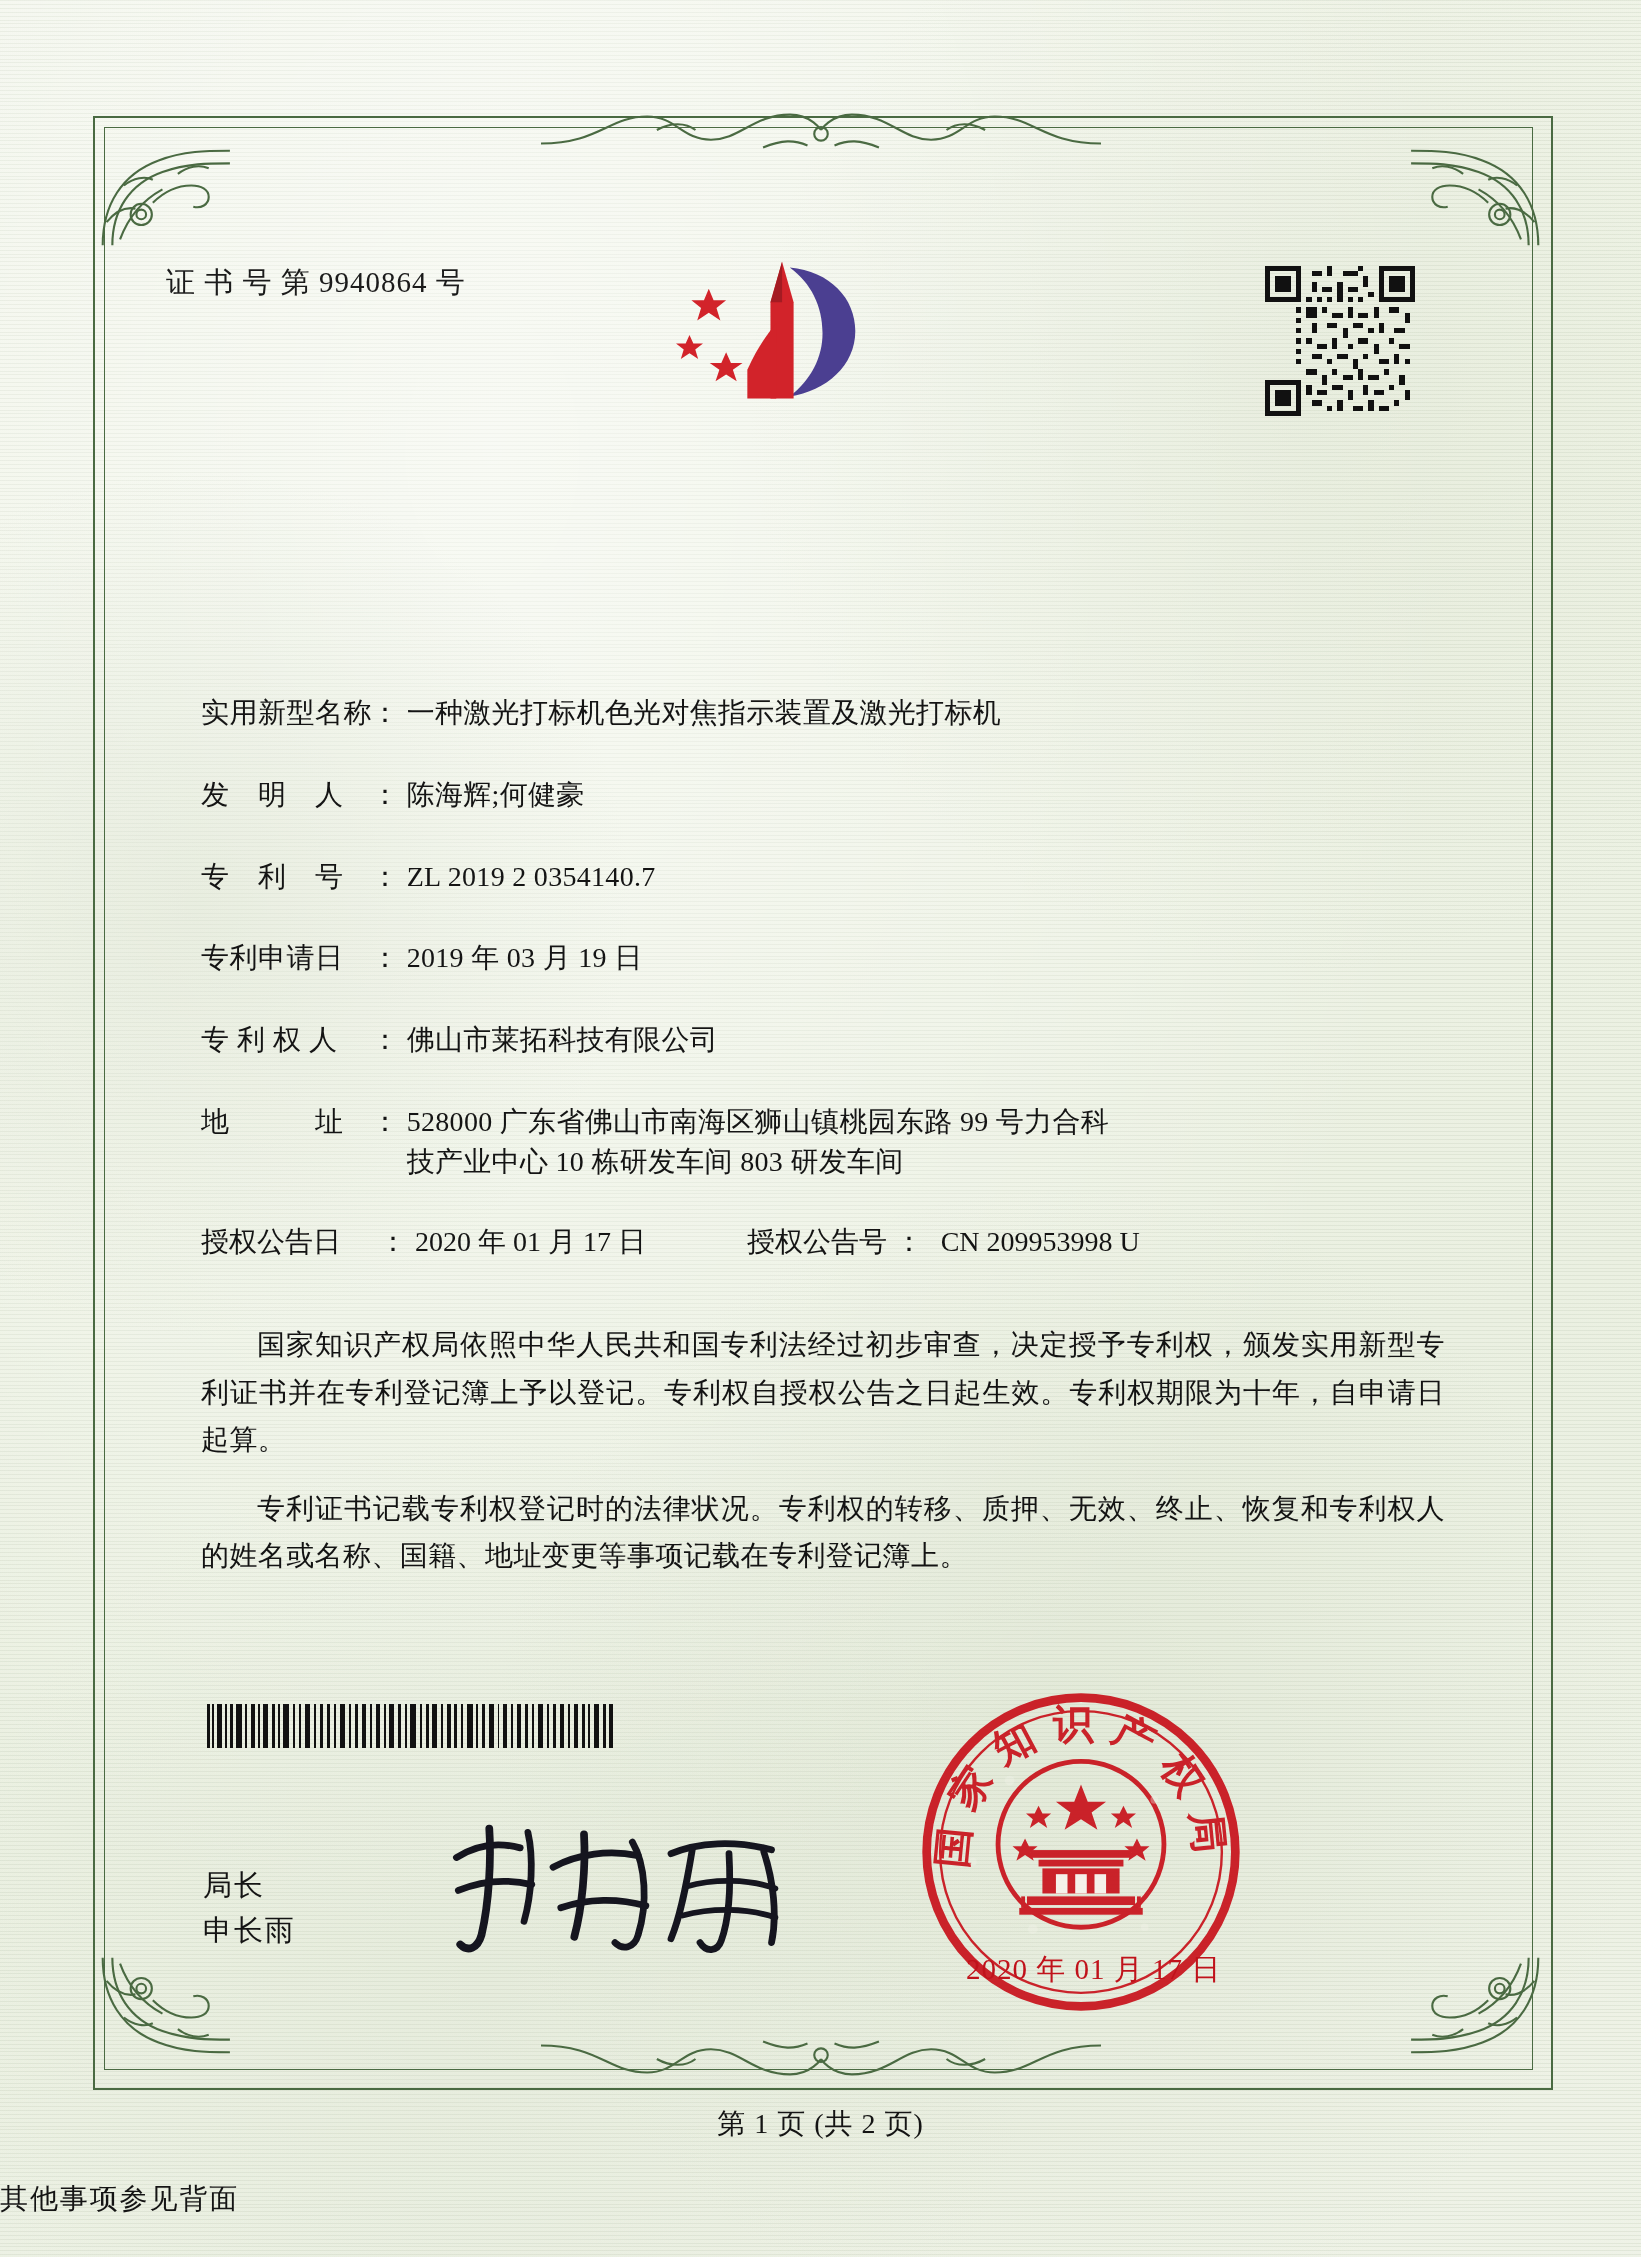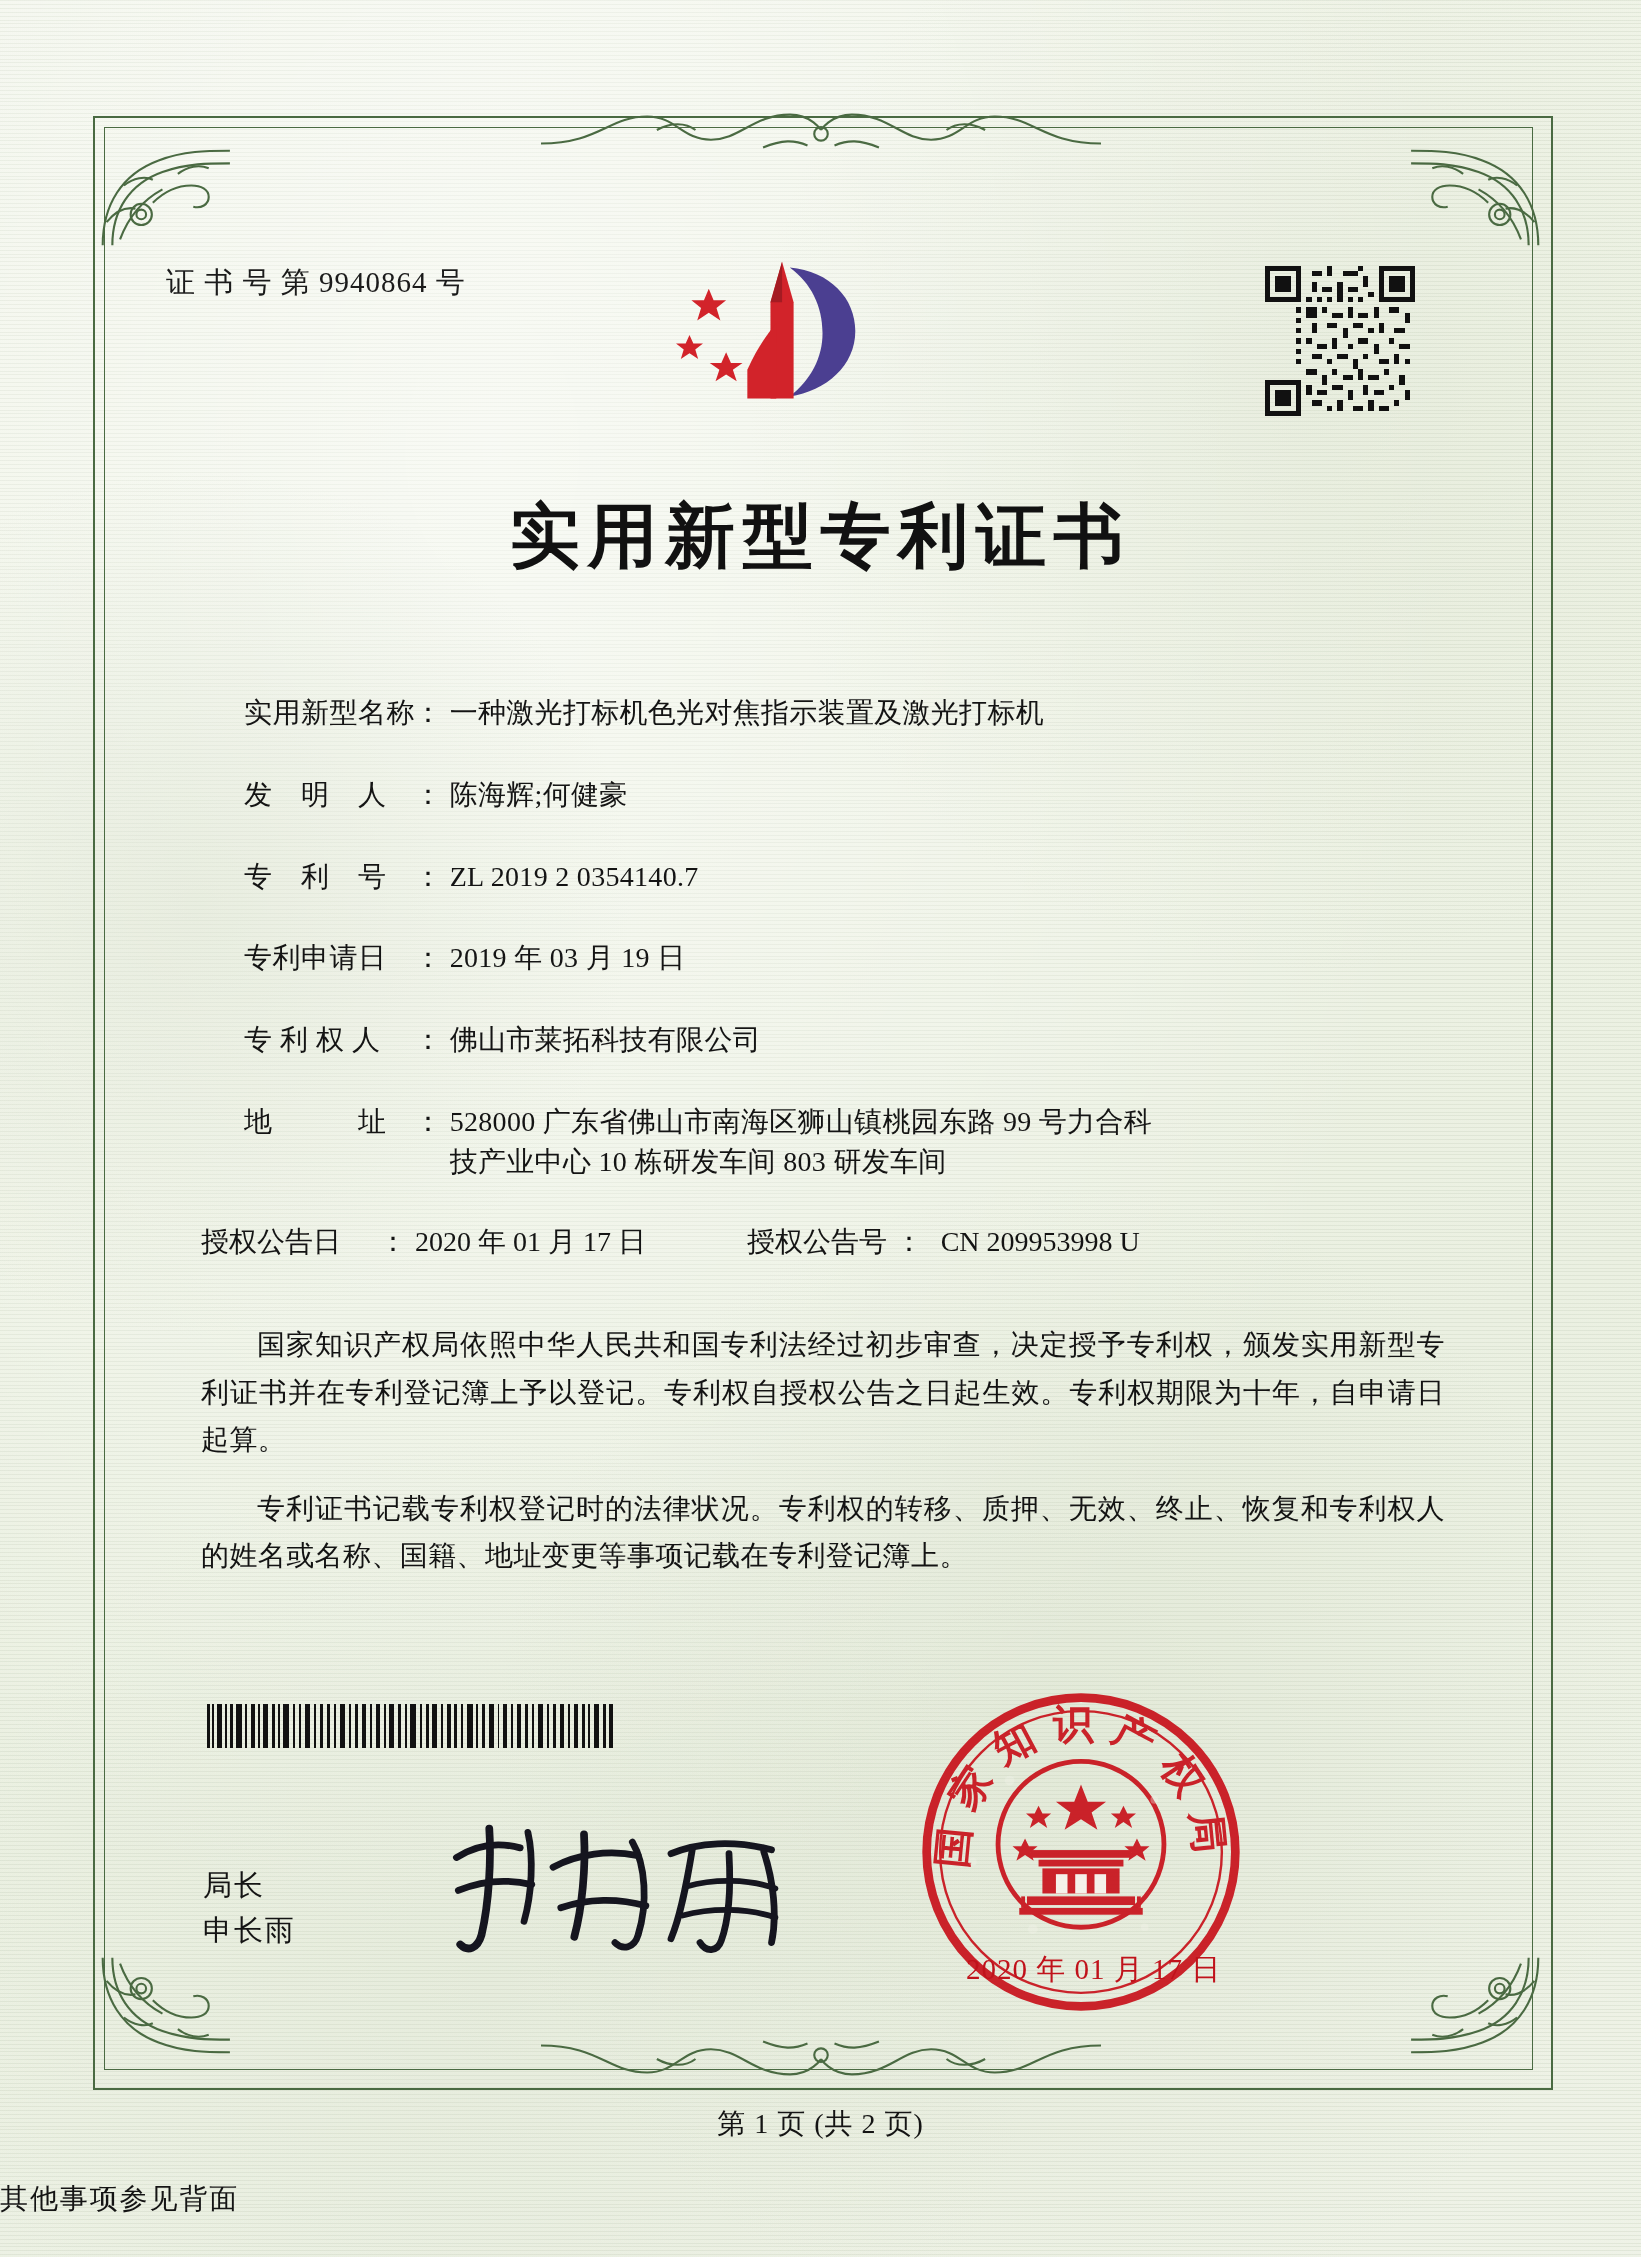--- a/index.html
+++ b/index.html
@@ -139,21 +139,20 @@
     align-items: flex-start;
     margin-bottom: 42px;
     font-size: 28px;
     line-height: 1.42;
   }
   .field-label {
     width: 170px;
     flex: 0 0 170px;
     white-space: nowrap;
     letter-spacing: 0.5px;
-    margin-left: 43px;
   }
   .field-colon { flex: 0 0 auto; padding-right: 7.7px; }
   .field-value {
     flex: 1 1 auto;
     letter-spacing: 0.3px;
   }
   .field-value .line2 { display: block; }
 
   #row-grant {
     display: flex;
@@ -459,21 +458,20 @@
           <rect x="12" y="27" width="1" height="1"></rect>
         <rect x="14" y="26" width="1" height="2"></rect>
           <rect x="17" y="27" width="2" height="1"></rect>
         <rect x="20" y="26" width="1" height="2"></rect>
           <rect x="22" y="27" width="2" height="1"></rect>
         <rect x="25" y="26" width="1" height="1"></rect>
       </g>
     </svg>
   </div>
 
-  <div id="doc-title">实用新型专利证书</div>
 
   <div id="fields">
 
     <div class="field-row">
       <span class="field-label">实用新型名称</span>
       <span class="field-colon">：</span>
       <span class="field-value">一种激光打标机色光对焦指示装置及激光打标机</span>
     </div>
 
     <div class="field-row">

